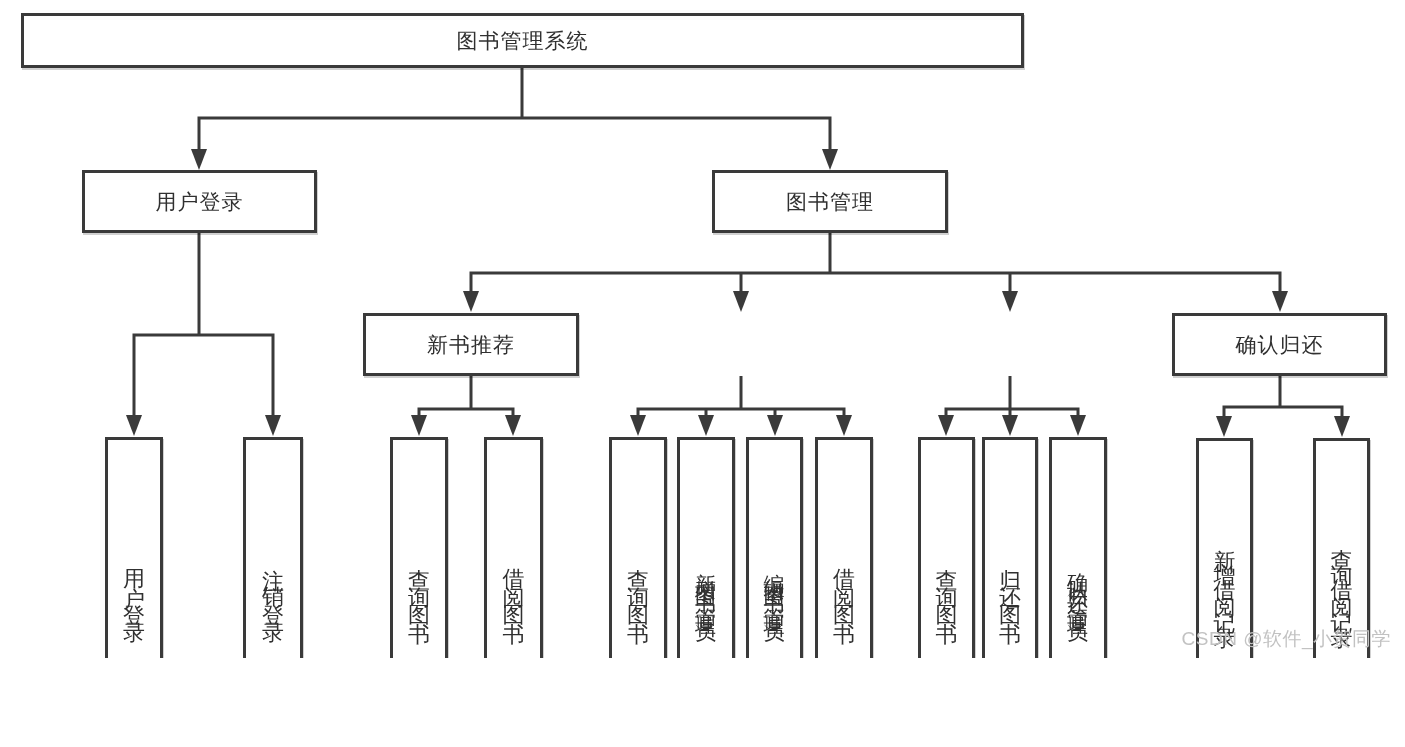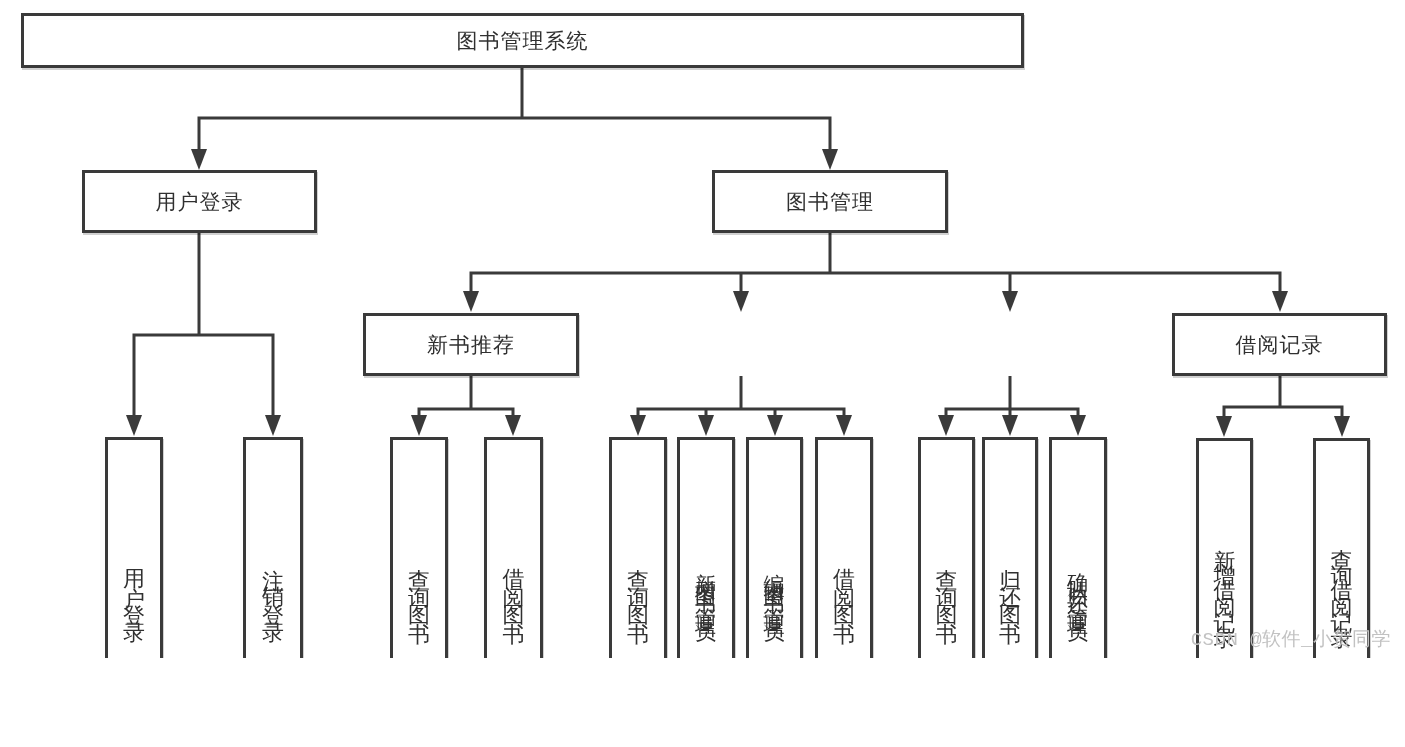--- a/index.html
+++ b/index.html
@@ -19,21 +19,21 @@
   .leaf{
     writing-mode:vertical-rl;text-orientation:mixed;
     white-space:normal;line-height:1;
   }
   .sp4{letter-spacing:18px;font-size:22px;}
   .sp6{letter-spacing:16px;font-size:22px;}
   .sp9{letter-spacing:7px;font-size:21px;}
   #watermark{
     position:absolute;right:14px;bottom:6px;z-index:3;
     font-size:19px;color:#c2c2c2;letter-spacing:0.5px;
-    font-family:Liberation Mono, monospace;
+    font-family:Liberation Sans, sans-serif;
   }
 </style>
 </head>
 <body>
 
 <div id="stage">
 
   <svg id="wires" width="1405" height="747" viewBox="0 0 1405 747">
     <g stroke="#3a3a3a" stroke-width="3" fill="none">
 
@@ -73,21 +73,21 @@
       <polygon points="1334,416 1350,416 1342,437"></polygon>
     </g>
   </svg>
 
   <div class="node" style="left:21px;top:13px;width:1003px;height:55px">图书管理系统</div>
 
   <div class="node" style="left:82px;top:170px;width:235px;height:63px">用户登录</div>
   <div class="node" style="left:712px;top:170px;width:236px;height:63px">图书管理</div>
 
   <div class="node" style="left:363px;top:313px;width:216px;height:63px">新书推荐</div>
-  <div class="node" style="left:1172px;top:313px;width:215px;height:63px">借阅记录</div>
+  <div class="node" style="left:1172px;top:313px;width:215px;height:63px">确认归还</div>
 
   <div class="node leaf sp4" style="left:105px;top:437px;width:58px;height:300px">用户登录</div>
   <div class="node leaf sp4" style="left:243px;top:437px;width:60px;height:300px">注销登录</div>
 
   <div class="node leaf sp4" style="left:390px;top:437px;width:58px;height:300px">查询图书</div>
   <div class="node leaf sp4" style="left:484px;top:437px;width:59px;height:300px">借阅图书</div>
 
   <div class="node leaf sp4" style="left:609px;top:437px;width:58px;height:300px">查询图书</div>
   <div class="node leaf sp9" style="left:677px;top:437px;width:58px;height:300px">新增图书（管理员）</div>
   <div class="node leaf sp9" style="left:746px;top:437px;width:57px;height:300px">编辑图书（管理员）</div>

